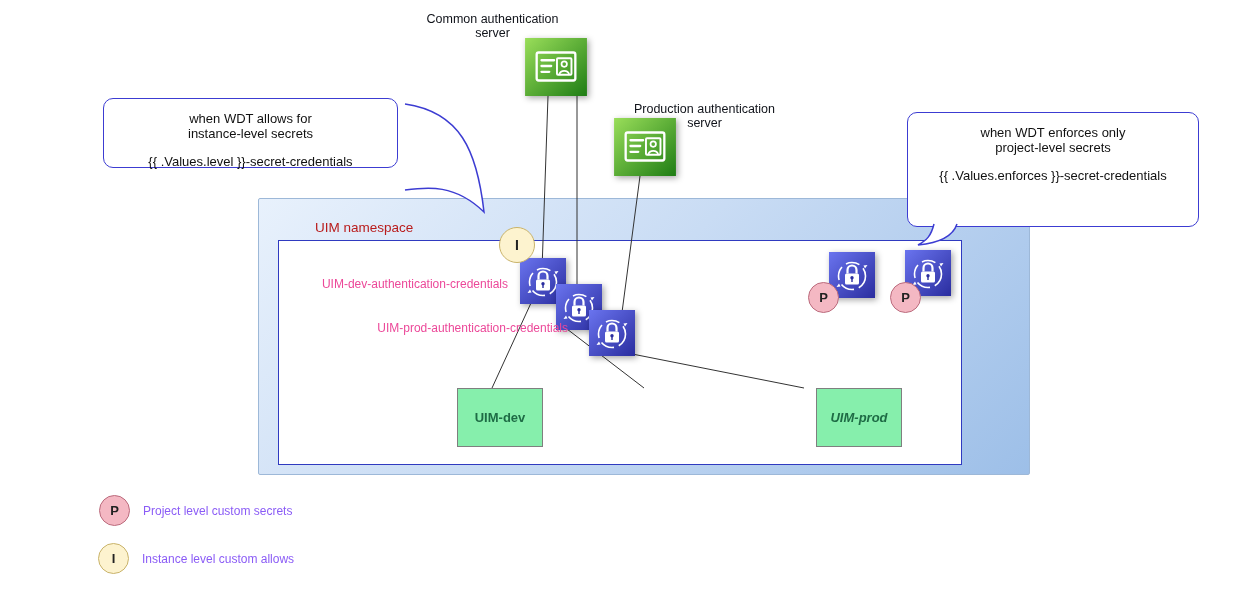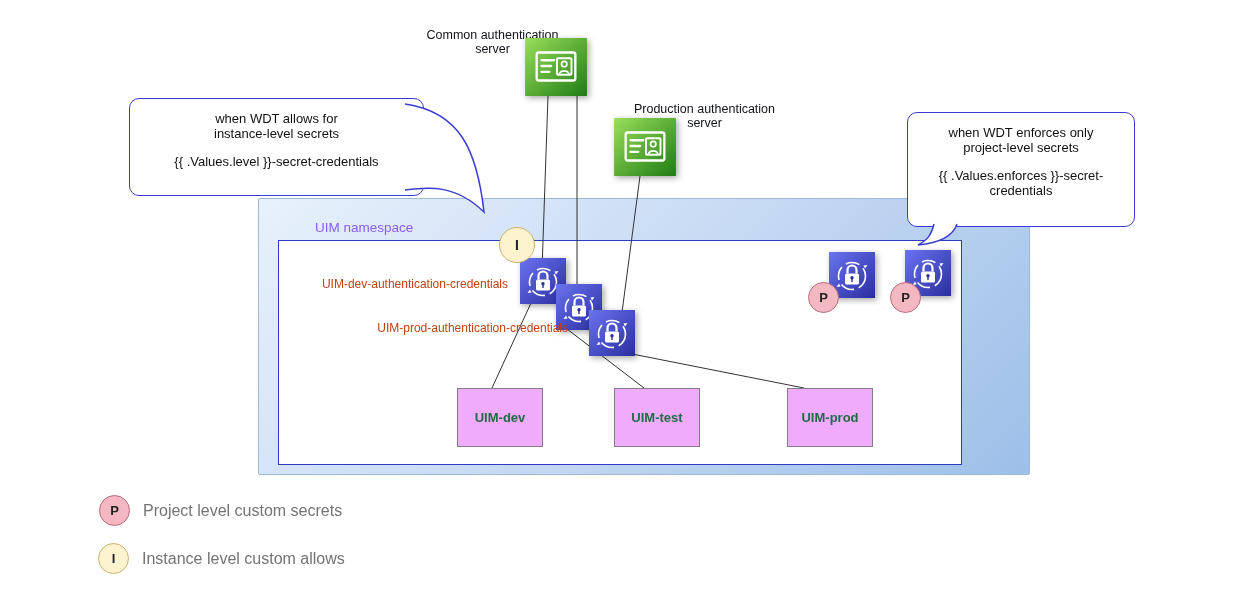--- a/index.html
+++ b/index.html
@@ -14,60 +14,60 @@
   .layer{position:absolute;left:0;top:0;width:1254px;height:606px;pointer-events:none;}
   .lines-layer{z-index:1;}
   .tails-layer{z-index:6;}
 
   
   .ns-rect{
     left:258px;top:198px;width:770px;height:275px;z-index:0;
     background:linear-gradient(135deg,#e8f1fc 0%,#c9dcf4 45%,#9dbfe8 100%);
     border:1px solid #9db8d8;border-radius:2px;
   }
-  .ns-label{left:315px;top:220px;font-size:13.5px;color:#8b5cf6;z-index:2;}
+  .ns-label{left:315px;top:220px;font-size:13.5px;color:#b91c1c;z-index:2;}
   .inner-rect{
     left:278px;top:240px;width:682px;height:223px;z-index:0;
     background:#ffffff;border:1.5px solid #2f3ac0;
   }
 
   
   .srv-label{font-size:12.5px;text-align:center;z-index:2;color:#10131a;}
   .icon{z-index:2;}
   .auth-icon{filter:drop-shadow(2px 2px 3px rgba(0,0,0,0.35));}
   .lock-icon{filter:drop-shadow(2px 2px 3px rgba(0,0,0,0.35));}
 
   
   .badge{
     border-radius:50%;display:flex;align-items:center;justify-content:center;
     font-weight:bold;z-index:3;box-sizing:border-box;color:#222;
   }
   .badge-i{width:36px;height:36px;background:#fdf3cf;border:1.5px solid #c9b36a;font-size:14px;}
   .badge-p{width:31px;height:31px;background:#f4b8c3;border:1.5px solid #bb6b7d;font-size:13px;}
 
   
-  .cred{font-size:12px;text-align:right;z-index:2;color:#c2410c;}
+  .cred{font-size:12px;text-align:right;z-index:2;color:#ec4899;}
 
   
   .inst-box{
-    width:86px;height:59px;background:#f0abfc;border:1px solid #7f7f7f;z-index:2;
+    width:86px;height:59px;background:#86efac;border:1px solid #7f7f7f;z-index:2;
     display:flex;align-items:center;justify-content:center;
     font-weight:bold;font-size:13px;color:#1e6b45;box-sizing:border-box;
   }
 
   
   .bubble{
     background:#fff;border:1.5px solid #3c3cd2;border-radius:10px;z-index:4;
     font-size:13px;text-align:center;box-sizing:border-box;padding:12px 12px 8px 12px;
   }
   .bubble .heading{margin-bottom:13px;}
 
   
   .legend-row{display:flex;align-items:center;gap:13px;z-index:2;}
-  .legend-label{font-size:16px;color:#737373;}
+  .legend-label{font-size:12px;color:#8b5cf6;}
 </style>
 </head>
 <body>
 
 <div class="canvas">
 
   <svg width="0" height="0" style="position:absolute" aria-hidden="true">
     <defs>
       <linearGradient id="gradGreen" x1="0" y1="0" x2="1" y2="1">
         <stop offset="0" stop-color="#9ade5a"></stop>
@@ -108,21 +108,21 @@
 
   <svg class="layer lines-layer">
     <line x1="548" y1="96" x2="542" y2="270" stroke="#333" stroke-width="1"></line>
     <line x1="577" y1="96" x2="577" y2="296" stroke="#333" stroke-width="1"></line>
     <line x1="640" y1="176" x2="621" y2="320" stroke="#333" stroke-width="1"></line>
     <line x1="531" y1="303" x2="492" y2="388" stroke="#333" stroke-width="1"></line>
     <line x1="567" y1="329" x2="644" y2="388" stroke="#333" stroke-width="1"></line>
     <line x1="612" y1="350" x2="804" y2="388" stroke="#333" stroke-width="1"></line>
   </svg>
 
-  <div class="abs srv-label prelines" style="left:400px;top:12px;width:185px;margin-top:16px;">Common authentication
+  <div class="abs srv-label prelines" style="left:400px;top:12px;width:185px;">Common authentication
 server</div>
   <svg class="abs icon auth-icon" style="left:524px;top:38px;" width="64" height="58">
       <use href="#sym-auth-server"></use>
     </svg>
 
   <div class="abs srv-label prelines" style="left:612px;top:92px;width:185px;margin-top:10px;">Production authentication
 server</div>
   <svg class="abs icon auth-icon" style="left:613px;top:118px;" width="64" height="58">
       <use href="#sym-auth-server"></use>
     </svg>
@@ -144,30 +144,29 @@
     </svg>
 
   <div class="abs badge badge-i" style="left:499px;top:227px;">I</div>
   <div class="abs badge badge-p" style="left:808px;top:282px;">P</div>
   <div class="abs badge badge-p" style="left:890px;top:282px;">P</div>
 
   <div class="abs cred" style="left:280px;top:277px;width:228px;">UIM-dev-authentication-credentials</div>
   <div class="abs cred" style="left:340px;top:321px;width:228px;">UIM-prod-authentication-credentials</div>
 
   <div class="abs inst-box" style="left:457px;top:388px;">UIM-dev</div>
-  <div class="abs inst-box" style="left:614px;top:388px;">UIM-test</div>
-  <div class="abs inst-box" style="left:787px;top:388px;">UIM-prod</div>
+  <div class="abs inst-box" style="left:816px;top:388px;font-style:italic;">UIM-prod</div>
 
-  <div class="abs bubble" style="left:129px;top:98px;width:295px;height:98px;">
+  <div class="abs bubble" style="left:103px;top:98px;width:295px;height:70px;">
     <div class="heading prelines">when WDT allows for
 instance-level secrets</div>
     <div class="pattern">{{ .Values.level }}-secret-credentials</div>
   </div>
 
-  <div class="abs bubble" style="left:907px;top:112px;width:228px;height:115px;">
+  <div class="abs bubble" style="left:907px;top:112px;width:292px;height:115px;">
     <div class="heading prelines">when WDT enforces only
 project-level secrets</div>
     <div class="pattern">{{ .Values.enforces }}-secret-credentials</div>
   </div>
 
   <svg class="layer tails-layer">
     <path d="M405,104 C460,112 477,150 484,212 C455,184 428,187 405,190 Z" fill="#ffffff" stroke="none"></path>
     <path d="M405,104 C460,112 477,150 484,212 C455,184 428,187 405,190" fill="none" stroke="#3c3cd2" stroke-width="1.5"></path>
     <path d="M934,224 C931,236 927,240 918,245 C939,243 953,236 957,224 Z" fill="#ffffff" stroke="none"></path>
     <path d="M934,224 C931,236 927,240 918,245 C939,243 953,236 957,224" fill="none" stroke="#3c3cd2" stroke-width="1.5"></path>

